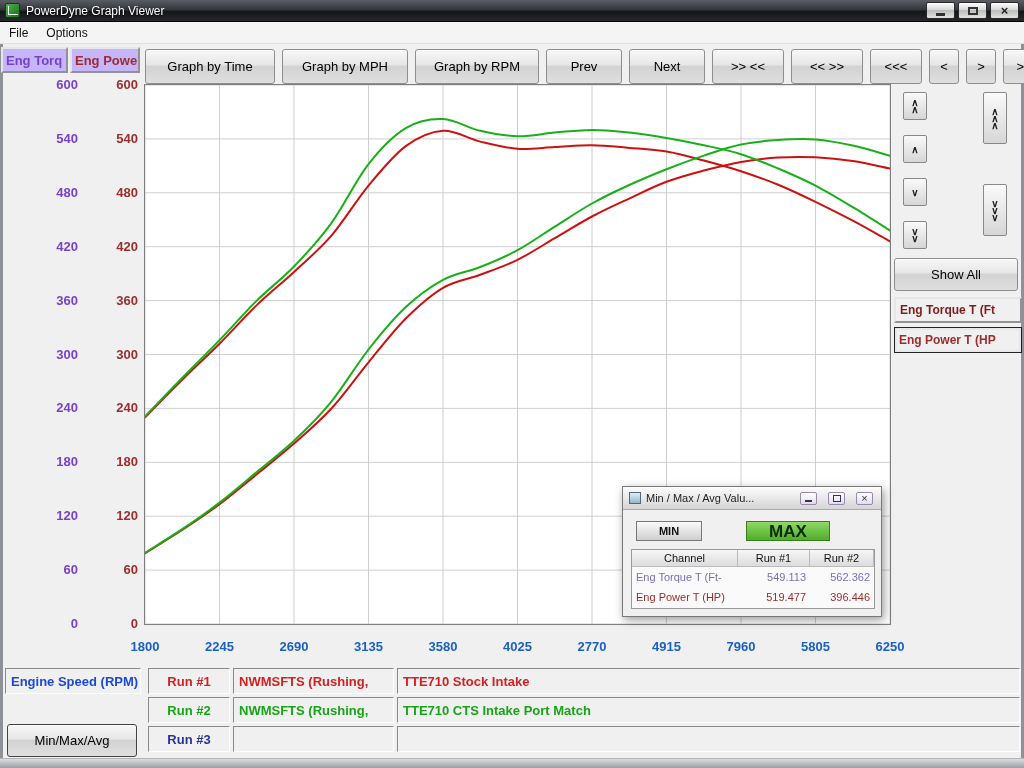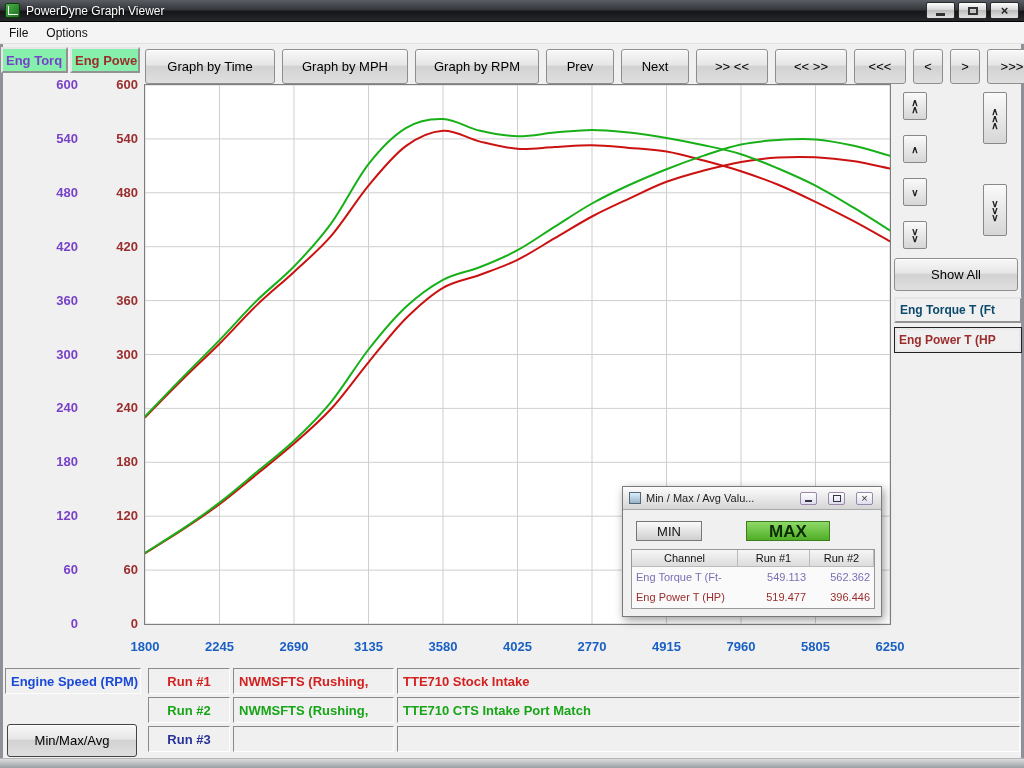--- a/index.html
+++ b/index.html
@@ -20,29 +20,29 @@
   .glyph-min{width:9px;height:3px;background:#333;margin-top:8px}
   .glyph-max{width:10px;height:8px;border:2px solid #333;background:transparent}
   .glyph-close{font-size:13px;font-weight:bold;color:#222;line-height:1}
 
   
   .menubar{position:absolute;top:22px;left:0;width:100%;height:22px;background:#f4f4f4;border-bottom:1px solid #e2e2e2;
     display:flex;align-items:center;font-size:12px;color:#111}
   .menu-item{padding:3px 9px}
 
   
-  .chan-tab{position:absolute;top:47px;height:26px;background:#86efac;border:2px outset #e6e6e6;
+  .chan-tab{position:absolute;top:47px;height:26px;background:#c4b5fd;border:2px outset #e6e6e6;
     font-weight:bold;font-size:13px;display:flex;align-items:center;padding:0 3px;overflow:hidden;white-space:nowrap}
   #tab-torq{left:1px;width:67px;color:#7742c8}
   #tab-pow{left:70px;width:70px;color:#9b2d2d}
   .tb{position:absolute;top:49px;left:145px;display:flex;gap:7px}
   .btn{height:35px;border:1px solid #8e8e8e;border-radius:3px;color:#000;font-size:13px;
     background:linear-gradient(#f8f8f8,#e6e6e6 45%,#d2d2d2 50%,#dfdfdf);
     display:flex;align-items:center;justify-content:center;box-shadow:inset 0 1px 0 #fff;font-family:"Liberation Sans",sans-serif}
-  .w130{width:130px}.w126{width:126px}.w124{width:124px}.w56{width:68px}.w72{width:72px}.w52{width:52px}.w30{width:30px}.w50{width:50px}
+  .w130{width:130px}.w126{width:126px}.w124{width:124px}.w56{width:76px}.w72{width:72px}.w52{width:52px}.w30{width:30px}.w50{width:50px}
 
   
   #plot{position:absolute;left:144px;top:84px;width:747px;height:541px;border:1px solid #7e7e7e;background:#fff}
   #axes-layer{position:absolute;left:0;top:0;width:1024px;height:768px;pointer-events:none}
   .ytick{position:absolute;font-weight:bold;font-size:13px;text-align:right;height:18px;line-height:18px}
   .ytick.torquecol{color:#7742c8}
   .ytick.powercol{color:#9b2d2d}
   .xtick{position:absolute;font-weight:bold;font-size:13px;text-align:center;color:#1a60c4;height:16px;line-height:16px}
 
   
@@ -51,37 +51,37 @@
   .chev{font-size:10px;line-height:7px;color:#222;font-weight:bold}
   #spin-a1{left:903px;top:92px;height:28px}
   #spin-a2{left:903px;top:135px;height:28px}
   #spin-a3{left:903px;top:178px;height:28px}
   #spin-a4{left:903px;top:221px;height:28px}
   #spin-b1{left:983px;top:92px;height:52px}
   #spin-b2{left:983px;top:184px;height:52px}
   #btn-showall{position:absolute;left:894px;top:258px;width:124px;height:33px}
   .rp-label{position:absolute;left:894px;width:128px;height:26px;background:#f0f0f0;border:2px outset #e6e6e6;
     font-weight:bold;font-size:12px;display:flex;align-items:center;padding:0 4px;white-space:nowrap;overflow:hidden}
-  #rp-torq{top:297px;color:#0c4a6e}
+  #rp-torq{top:297px;color:#7f1d1d}
   #rp-pow{top:327px;color:#9b2d2d;border:1px solid #222;box-shadow:inset 0 0 0 2px #e8e8e8}
 
   
   #mmwin{position:absolute;left:622px;top:486px;width:260px;height:131px;background:#f0f0f0;
     border:1px solid #7a7a7a;box-shadow:2px 3px 9px rgba(0,0,0,.4)}
   .mmtitle{height:23px;display:flex;align-items:center;padding:0 6px;
     background:linear-gradient(#fcfcfc,#d5d5d5);border-bottom:1px solid #aaa}
   .mmicon{width:12px;height:12px;border:1px solid #567;background:linear-gradient(#d8eefc,#9ab4c8);margin-right:5px}
   .mmtitletext{font-size:11px;color:#222;flex:1;white-space:nowrap;overflow:hidden}
   .mmbtns{display:flex;gap:11px;margin-right:2px}
   .mmbtn{width:17px;height:13px;display:flex;align-items:center;justify-content:center;font-size:11px;color:#333;
     border:1px solid #98a;background:linear-gradient(#fff,#dde);border-radius:2px}
   .g-min{width:7px;height:2px;background:#334;margin-top:6px}
   .g-max{width:8px;height:7px;border:1px solid #334}
   .mmbody{position:relative;height:106px;background:#f0f0f0}
-  .mmmin{position:absolute;left:13px;top:11px;width:66px;height:20px;font-weight:normal;font-size:13px;color:#111;
+  .mmmin{position:absolute;left:13px;top:11px;width:66px;height:20px;font-weight:bold;font-size:11px;color:#111;
     border:1px solid #777;background:linear-gradient(#fafafa,#cfcfcf)}
   .mmmax{position:absolute;left:123px;top:11px;width:84px;height:20px;font-weight:bold;font-size:17px;color:#0b2a05;
     border:1px solid #3c7d20;background:linear-gradient(#8ed967,#4fae27)}
   .mmtable{position:absolute;left:8px;top:39px;width:244px;height:60px;background:#fafafa;border:1px solid #999}
   .mmhrow{display:flex;height:17px}
   .mmh{background:linear-gradient(#f6f6f6,#dcdcdc);border-right:1px solid #bbb;border-bottom:1px solid #bbb;
     font-size:11px;color:#111;display:flex;align-items:center;justify-content:center;overflow:hidden;white-space:nowrap}
   .c1{width:106px}.c2{width:72px}.c3{flex:1}
   .mmrow{display:flex;height:20px;align-items:center}
   .mmc{font-size:11px;padding:0 4px;white-space:nowrap;overflow:hidden}

